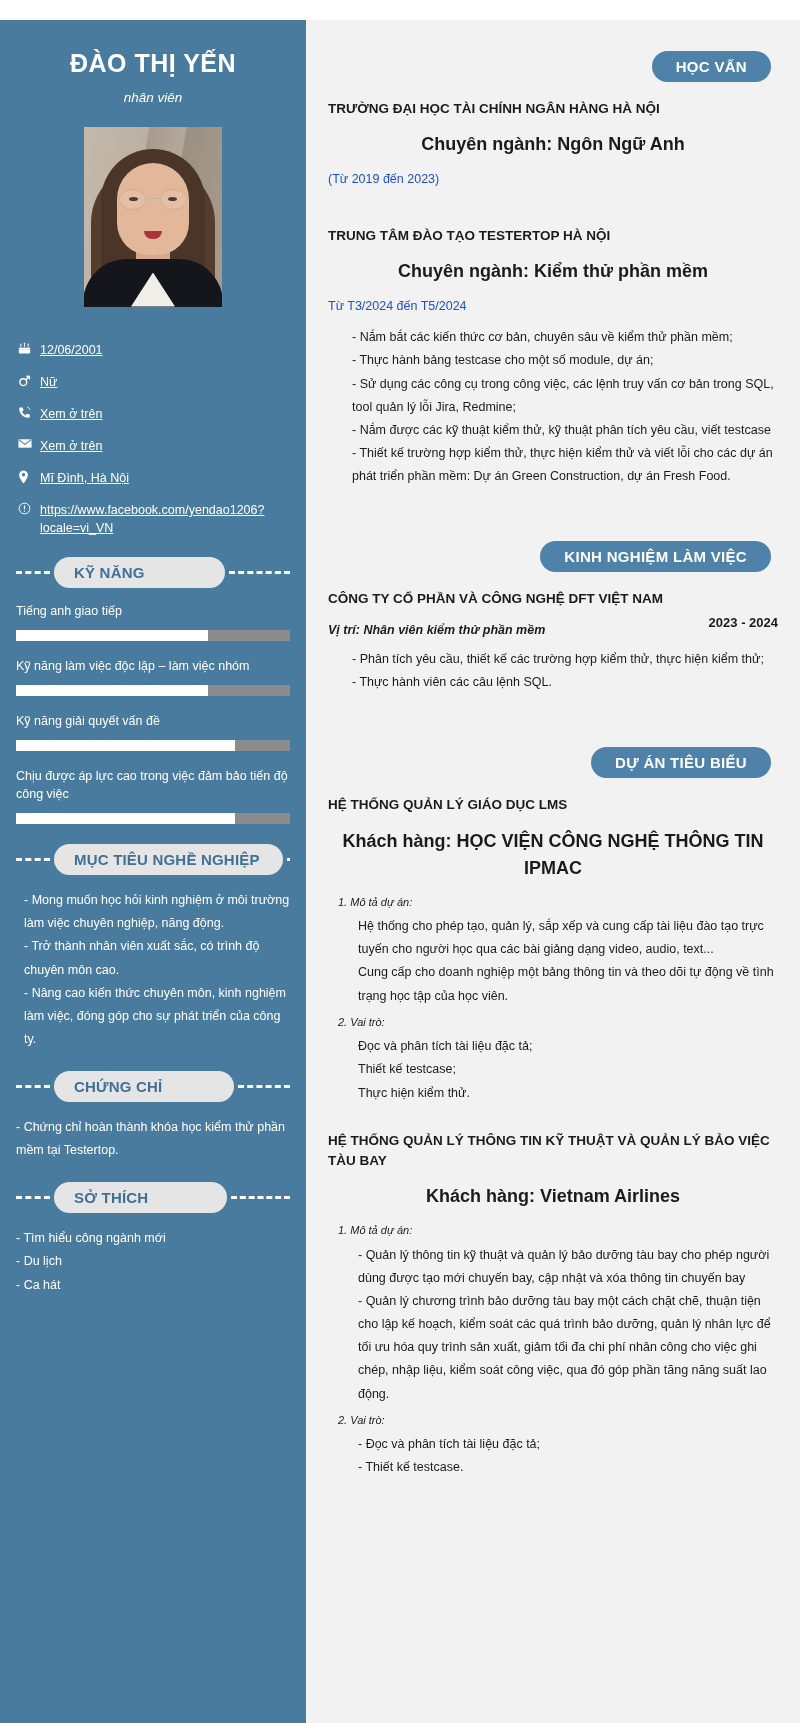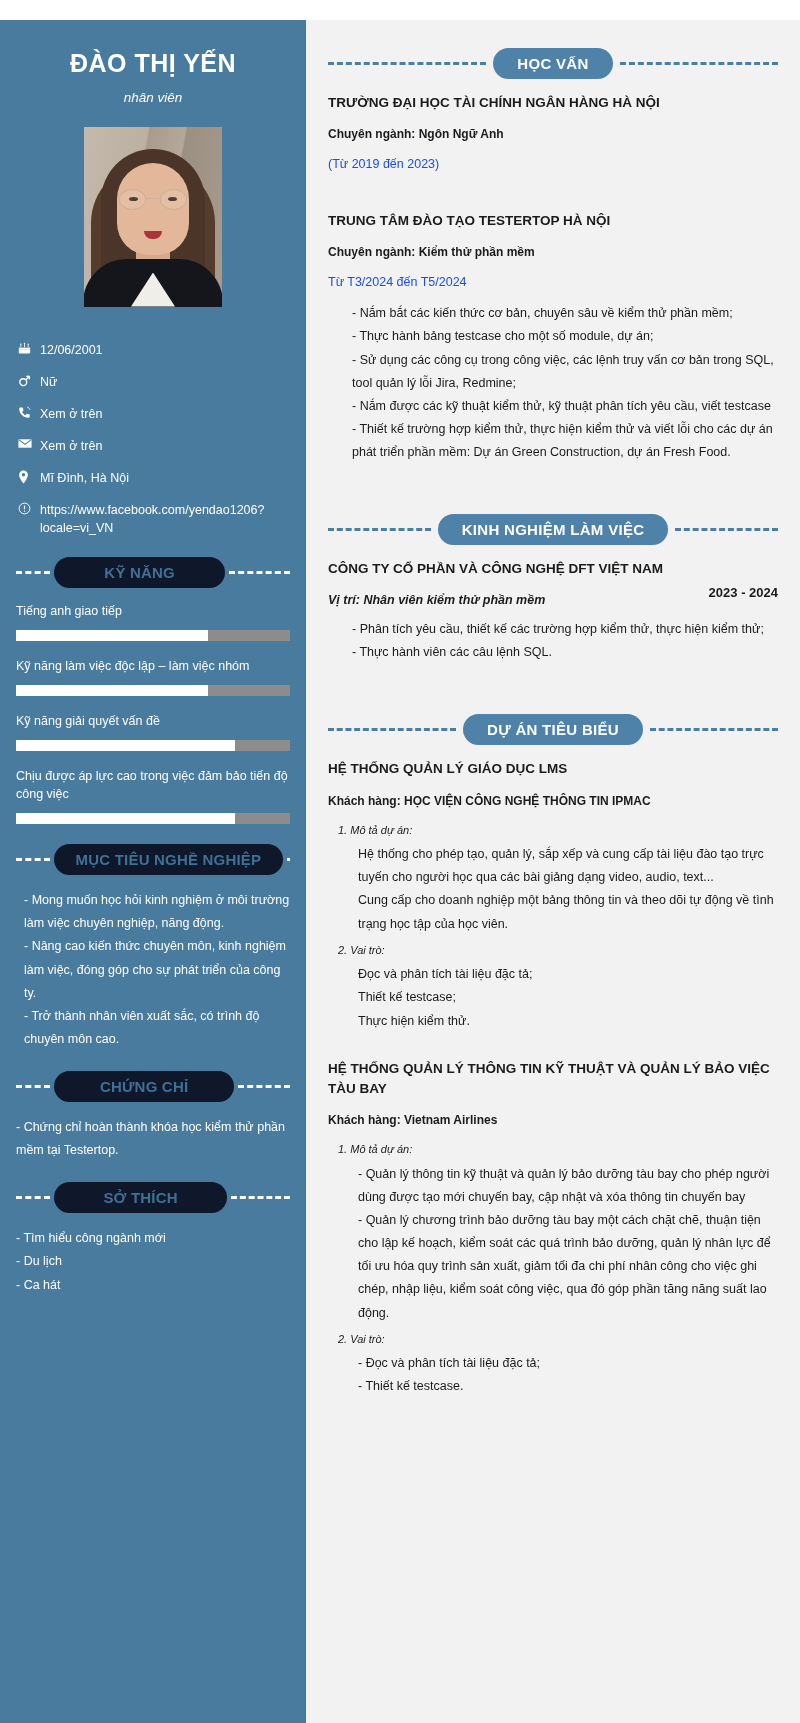--- a/index.html
+++ b/index.html
@@ -172,47 +172,46 @@
   }
   .contact-icon {
     width: 22px;
     min-width: 22px;
     display: flex;
     justify-content: flex-start;
     align-items: flex-start;
     padding-top: 1px;
   }
   .contact-icon svg { display: block; }
-  .contact-text { flex: 1; word-break: break-word; }
+  .contact-text { flex: 1; word-break: break-word; text-decoration: underline; }
 
   
   .side-section {
     display: flex;
     align-items: center;
     margin-top: 20px;
     margin-bottom: 14px;
   }
   .dashline {
     flex: 0 0 34px;
     height: 0;
     border-top: 3px dashed #ffffff;
   }
   .dashline.right { flex: 1 1 auto; }
   .side-pill {
-    background: #0f172a;
+    background: #e5e5e5;
     color: #3f7096;
     font-size: 15px;
     font-weight: bold;
     border-radius: 18px;
     padding: 7px 20px;
     margin: 0 4px;
     white-space: nowrap;
     letter-spacing: 0.2px;
     flex: 1 1 auto;
-    text-align: center;
   }
 
   
   .skill { margin-bottom: 16px; }
   .skill-label {
     font-size: 12.5px;
     color: #ffffff;
     margin-bottom: 9px;
     line-height: 1.5;
   }
@@ -237,22 +236,23 @@
   
   .main {
     flex: 1;
     background: #f2f2f2;
     padding: 12px 22px 0 22px;
     position: relative;
   }
 
   .main-section {
     display: flex;
-    align-items: center;
+    align-items: flex-end;
     margin: 16px 0 14px 0;
+    flex-direction: column;
   }
   .main-dash {
     height: 0;
     border-top: 3px dashed #4a7fa5;
     flex: 1 1 auto;
   }
   .main-pill {
     background: #4f82a8;
     color: #ffffff;
     font-size: 15px;
@@ -265,25 +265,26 @@
   }
 
   .m-title {
     font-size: 13.5px;
     font-weight: bold;
     color: #1b1b1b;
     margin: 14px 0 12px 0;
     line-height: 1.5;
   }
   .m-sub {
-    font-size: 12px;
+    font-size: 18px;
     font-weight: bold;
     color: #1b1b1b;
     margin: 0 0 12px 0;
     line-height: 1.5;
+    text-align: center;
   }
   .m-line {
     font-size: 12.5px;
     color: #1d4ed8;
     margin: 0 0 10px 0;
     line-height: 1.55;
   }
   .m-bullets {
     padding-left: 24px;
     margin-bottom: 8px;
@@ -483,22 +484,22 @@
       </div>
     </div>
 
     <div class="side-section">
       <span class="dashline"></span>
       <span class="side-pill">MỤC TIÊU NGHỀ NGHIỆP</span>
       <span class="dashline right"></span>
     </div>
     <div class="side-text indent">
       <p>- Mong muốn học hỏi kinh nghiệm ở môi trường làm việc chuyên nghiệp, năng động.</p>
+      <p>- Trở thành nhân viên xuất sắc, có trình độ chuyên môn cao.</p>
       <p>- Nâng cao kiến thức chuyên môn, kinh nghiệm làm việc, đóng góp cho sự phát triển của công ty.</p>
-      <p>- Trở thành nhân viên xuất sắc, có trình độ chuyên môn cao.</p>
     </div>
 
     <div class="side-section">
       <span class="dashline"></span>
       <span class="side-pill">CHỨNG CHỈ</span>
       <span class="dashline right"></span>
     </div>
     <div class="side-text">
       <p>- Chứng chỉ hoàn thành khóa học kiểm thử phần mềm tại Testertop.</p>
     </div>

